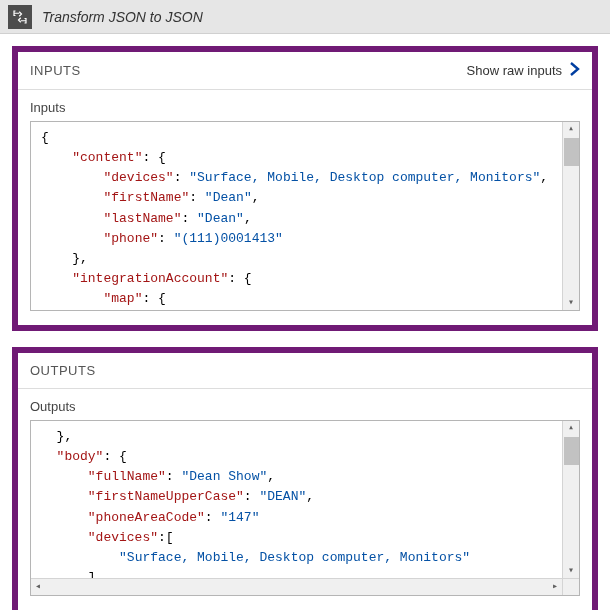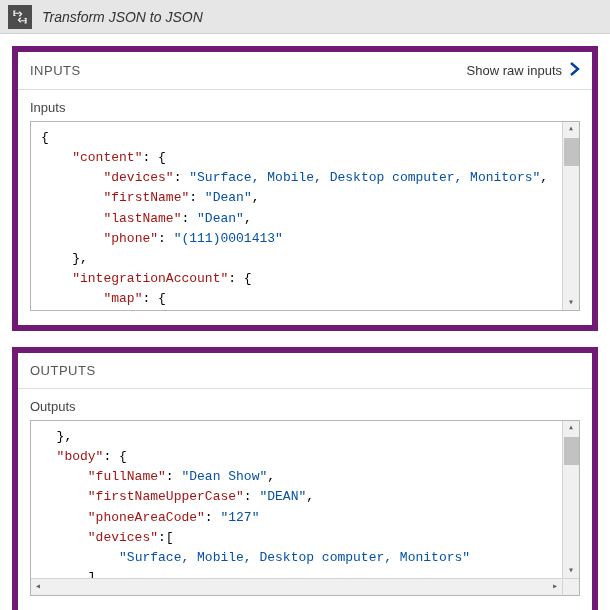--- a/index.html
+++ b/index.html
@@ -174,21 +174,21 @@
     <div class="panel-header">
       <div class="panel-header-title">OUTPUTS</div>
     </div>
     <div class="panel-body">
       <div class="panel-sublabel">Outputs</div>
       <div class="code-box code-outputs">
         <div class="code-content">  <span class="j-punc">},</span>
   <span class="j-key">"body"</span><span class="j-punc">: {</span>
       <span class="j-key">"fullName"</span><span class="j-punc">: </span><span class="j-str">"<span>Dean Show</span>"</span><span class="j-punc">,</span>
       <span class="j-key">"firstNameUpperCase"</span><span class="j-punc">: </span><span class="j-str">"<span>DEAN</span>"</span><span class="j-punc">,</span>
-      <span class="j-key">"phoneAreaCode"</span><span class="j-punc">: </span><span class="j-str">"<span>127</span>"</span>
+      <span class="j-key">"phoneAreaCode"</span><span class="j-punc">: </span><span class="j-str">"<span>147</span>"</span>
       <span class="j-key">"devices"</span><span class="j-punc">:[</span>
           <span class="j-str">"<span>Surface, Mobile, Desktop computer, Monitors</span>"</span>
       <span class="j-punc">]</span></div>
         <div class="vscroll">
           <span class="arrow">▴</span>
           <div class="thumb"></div>
           <span class="arrow">▾</span>
         </div>
         <div class="hscroll">
           <span class="arrow">◂</span>

